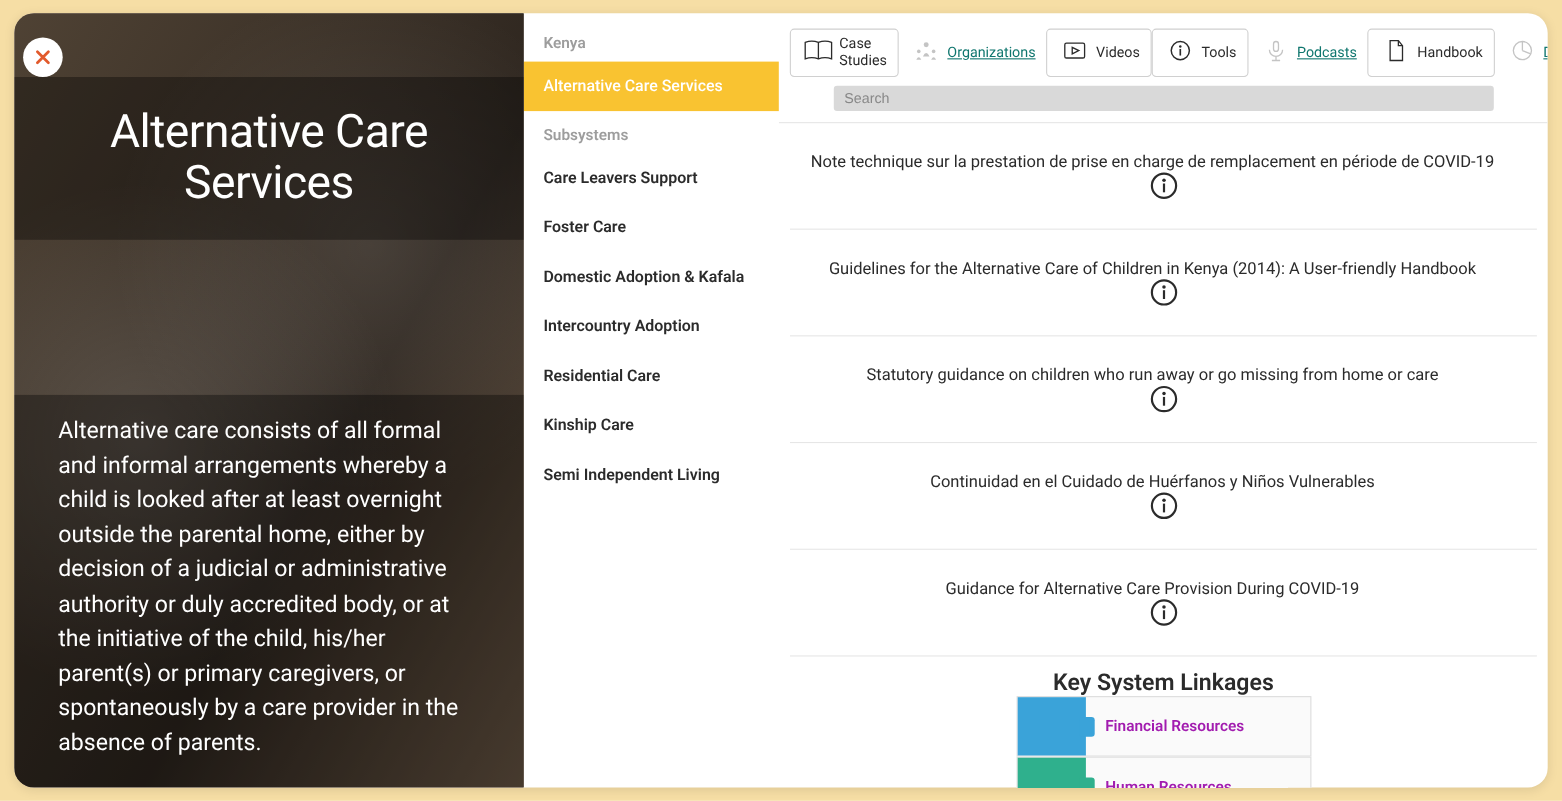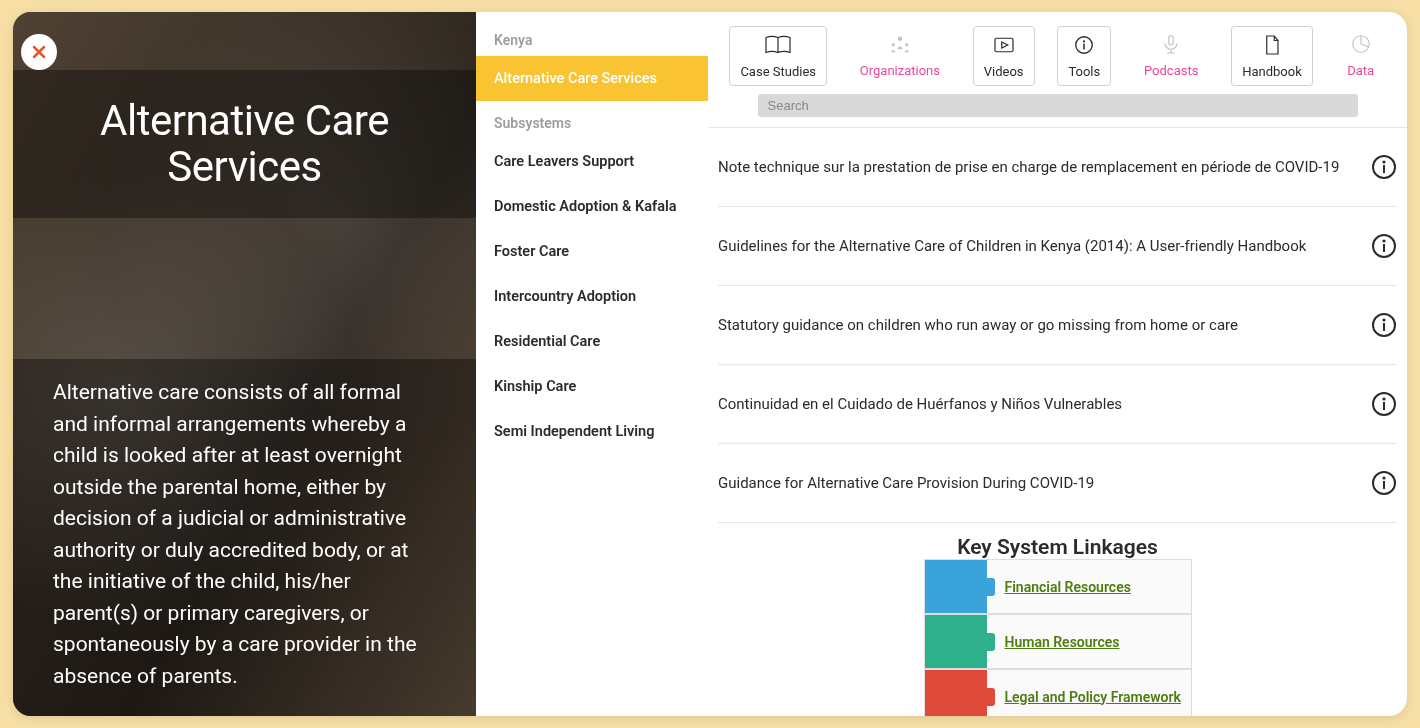--- a/index.html
+++ b/index.html
@@ -102,34 +102,34 @@
   flex-direction: column;
   overflow: hidden;
 }
 .tabs-row {
   display: flex;
   justify-content: space-around;
   padding: 14px 10px 4px;
 }
 .tab {
   display: flex;
-  flex-direction: column;
+  flex-direction: row;
   align-items: center;
   gap: 4px;
   padding: 6px 10px;
   border-radius: 4px;
   cursor: pointer;
   font-size: 13px;
 }
 .tab.active {
   border: 1px solid #d0d0d0;
   border-radius: 4px;
   color: #2b2b2b;
 }
-.tab.inactive { color: #ec4899; }
+.tab.inactive { color: #0f766e; text-decoration: underline; }
 .tab svg { width: 30px; height: 24px; }
 .search-wrap {
   padding: 4px 0 10px 0;
   display: flex;
   justify-content: center;
 }
 .search {
   width: 600px;
   background: #d9d9d9;
   border: none;
@@ -147,20 +147,21 @@
   overflow-y: auto;
   flex: 1;
   padding: 0 10px 10px 10px;
 }
 .entry {
   display: flex;
   align-items: center;
   justify-content: space-between;
   border-bottom: 1px solid #e6e6e6;
   padding: 26px 0;
+  flex-direction: column;
 }
 .entry-title {
   font-size: 15px;
   color: #2b2b2b;
   padding-right: 20px;
 }
 .info-icon {
   flex: 0 0 auto;
   width: 26px; height: 26px;
   cursor: pointer;
@@ -197,24 +198,23 @@
   position: absolute;
   right: -8px;
   top: 50%;
   transform: translateY(-50%);
   width: 14px; height: 18px;
   background: inherit;
   border-radius: 3px;
 }
 .link-label {
   padding-left: 18px;
-  color: #4d7c0f;
+  color: #a21caf;
   font-weight: 600;
   font-size: 14px;
-  text-decoration: underline;
 }
 .c-blue { background: #3aa3d9; }
 .c-green { background: #2fb08d; }
 .c-red { background: #e04a3a; }
 </style>
 </head>
 <body>
 
 <div class="card">
 
@@ -231,22 +231,22 @@
       <p class="hero-desc">Alternative care consists of all formal and informal arrangements whereby a child is looked after at least overnight outside the parental home, either by decision of a judicial or administrative authority or duly accredited body, or at the initiative of the child, his/her parent(s) or primary caregivers, or spontaneously by a care provider in the absence of parents.</p>
     </div>
   </div>
 
   <div class="sidebar">
     <div class="side-sec-h">Kenya</div>
     <div class="side-item active">Alternative Care Services</div>
     <div class="side-sec-h">Subsystems</div>
     <div id="sidebar-items">
         <div class="side-item">Care Leavers Support</div>
+        <div class="side-item">Foster Care</div>
         <div class="side-item">Domestic Adoption &amp; Kafala</div>
-        <div class="side-item">Foster Care</div>
         <div class="side-item">Intercountry Adoption</div>
         <div class="side-item">Residential Care</div>
         <div class="side-item">Kinship Care</div>
         <div class="side-item">Semi Independent Living</div>
       </div>
   </div>
 
   <div class="main">
     <div class="tabs-row" id="tabs-row">
         <div class="tab active">

